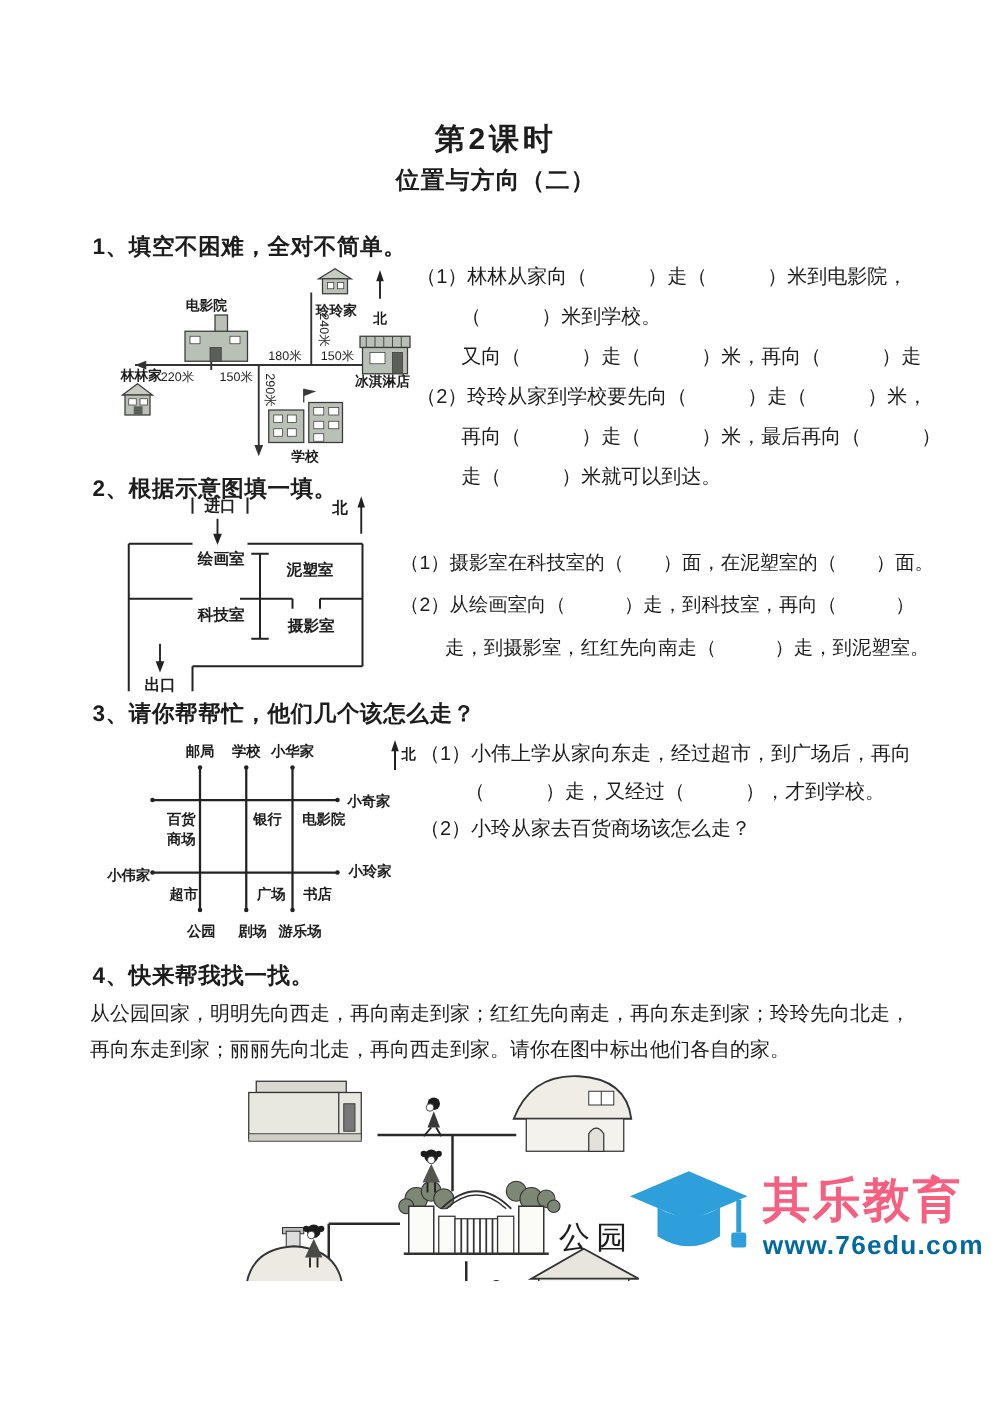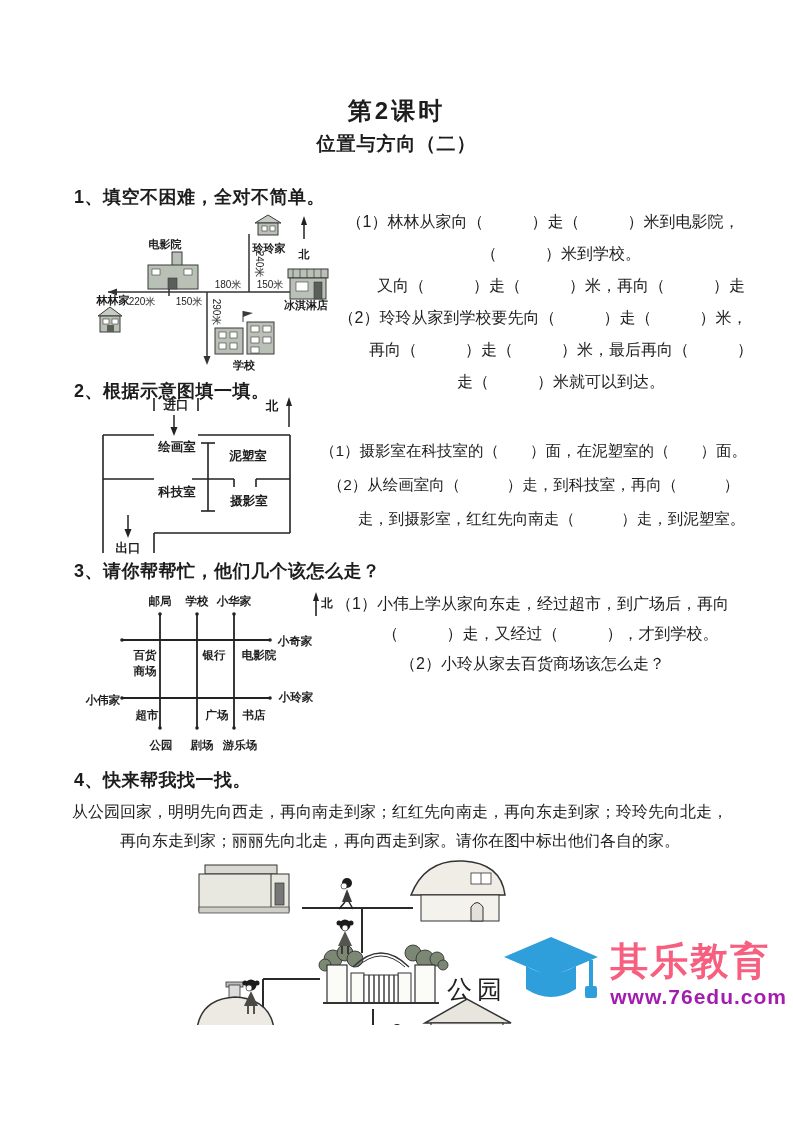--- a/index.html
+++ b/index.html
@@ -5,42 +5,42 @@
   html,body { margin:0; padding:0; background:#fff; }
   .page { position:relative; width:793px; height:1025px; background:#ffffff;
           font-family:"Liberation Sans","DejaVu Sans",sans-serif; color:#1d1d1d; overflow:hidden; }
   .abs { position:absolute; }
   .title1 { position:absolute; top:95px; left:0; width:100%; text-align:center;
             font-size:24px; font-weight:bold; letter-spacing:3px; }
   .title2 { position:absolute; top:131px; left:0; width:100%; text-align:center;
             font-size:19px; font-weight:bold; letter-spacing:1px; }
   .q-heading { position:absolute; left:74px; font-size:18px; font-weight:bold;
                letter-spacing:0.5px; white-space:nowrap; }
-  .tblock { position:absolute; font-size:16px; white-space:nowrap;text-align:center; }
+  .tblock { position:absolute; font-size:16px; white-space:nowrap; }
   .tblock .ind { padding-left:36px; }
   #q1-text { left:333px; top:206px; line-height:32px; }
   #q2-text { left:320px; top:434px; line-height:34px; font-size:15.5px; }
   #q3-text { left:336px; top:589px; line-height:30px; }
   #q3-text3 { left:336px; top:719px; }
   #q4-para { left:72px; top:797px; line-height:29px; font-size:16px; }
   svg { display:block; }
   svg text { font-family:"Liberation Sans","DejaVu Sans",sans-serif; fill:#1d1d1d; }
   .lbl { font-size:11px; font-weight:600; }
   .lbl12 { font-size:12.5px; font-weight:600; }
   .lbl11 { font-size:11.5px; font-weight:600; }
   .dist { font-size:10px; }
   .wall { stroke:#222; stroke-width:1.6; fill:none; }
   .street { stroke:#222; stroke-width:1.8; fill:none; }
   .road { stroke:#333; stroke-width:1.5; fill:none; }
   .path-line { stroke:#2a2a2a; stroke-width:2; fill:none; }
   .bld { fill:#b9c0b5; stroke:#3a3a3a; stroke-width:1; }
   .win { fill:#ffffff; stroke:#3a3a3a; stroke-width:0.6; }
   .logo { position:absolute; right:6px; bottom:8px; display:flex; align-items:center; gap:12px; }
   .logo .brand { font-size:38px; font-weight:bold; color:#f75f80; letter-spacing:2px; line-height:1.1; }
-  .logo .url { font-size:21px; font-weight:bold; color:#a21caf; letter-spacing:1px; text-align:center; margin-top:2px; }
+  .logo .url { font-size:21px; font-weight:bold; color:#0369a1; letter-spacing:1px; text-align:center; margin-top:2px; }
 </style>
 </head>
 <body>
 
 <div class="page">
 
   <div class="title1">第2课时</div>
   <div class="title2">位置与方向（二）</div>
 
   <div class="q-heading" style="top:185px">1、填空不困难，全对不简单。</div>

